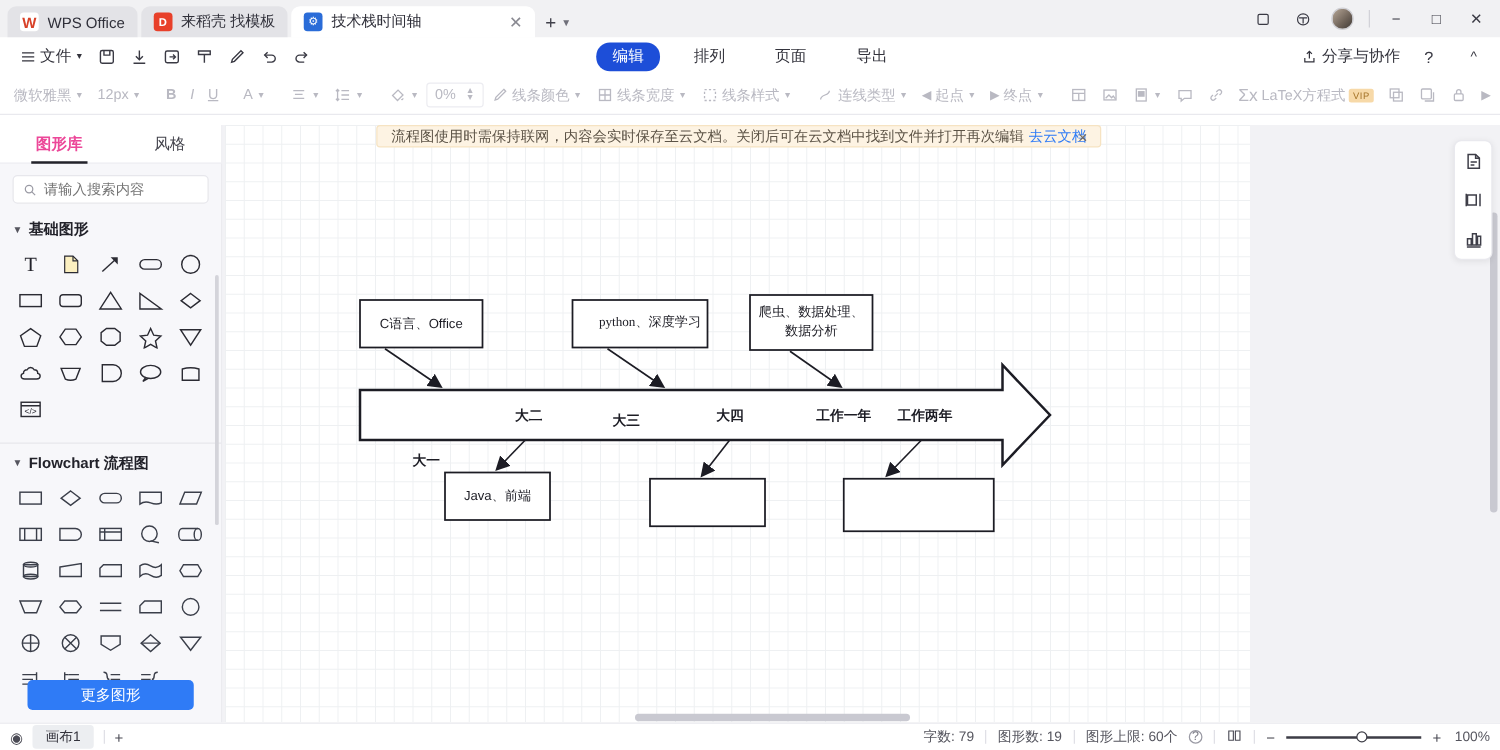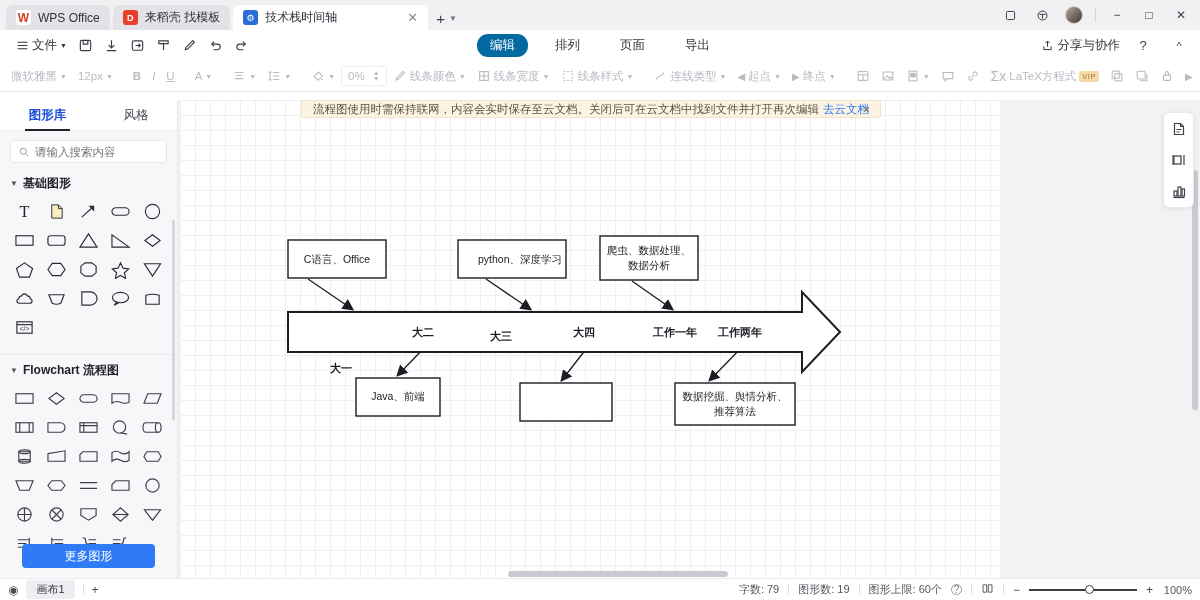--- a/index.html
+++ b/index.html
@@ -50,21 +50,21 @@
   .menu-item { display: flex; align-items: center; gap: 3px; font-size: 12.5px;
     color: #33333c; padding: 3px 6px; border-radius: 4px; }
   .menu-ico { width: 26px; height: 22px; display: flex; align-items: center;
     justify-content: center; color: #3a3a44; }
   .menu-ico svg { width: 15px; height: 15px; }
   .center-tabs { position: absolute; left: 0; right: 0; top: 0; height: 31px;
     display: flex; align-items: center; justify-content: center; gap: 14px;
     pointer-events: none; }
   .ctab { font-size: 12.5px; color: #33333c; padding: 3px 13px; border-radius: 11px;
     pointer-events: auto; }
-  .ctab.sel { background: #0369a1; color: #fff; }
+  .ctab.sel { background: #1d4ed8; color: #fff; }
   .right-menu { position: absolute; right: 8px; top: 0; height: 31px;
     display: flex; align-items: center; gap: 10px; }
   .share { display: flex; align-items: center; gap: 4px; font-size: 12.5px; color: #33333c; }
 
   
   .fmtbar { height: 31px; background: #fff; border-bottom: 1px solid #e9e9ee;
     display: flex; align-items: center; padding: 0 6px; gap: 1px;
     color: #b9b9c2; font-size: 11.5px; white-space: nowrap; overflow: hidden; }
   .fb { display: flex; align-items: center; gap: 3px; padding: 3px 5px; border-radius: 3px; }
   .fb .car { font-size: 7px; }
@@ -74,21 +74,21 @@
     display: flex; align-items: center; gap: 8px; height: 20px; }
   .vip { background: #f7d9a8; color: #a5742a; font-size: 7.5px; border-radius: 2px;
     padding: 1px 3px; letter-spacing: .5px; }
 
   
   .leftpanel { position: absolute; left: 0; top: 100px; width: 178px; bottom: 22px;
     background: #f7f7fa; border-right: 1px solid #e7e7ec; }
   .lp-tabs { display: flex; height: 31px; align-items: center;
     justify-content: space-around; border-bottom: 1px solid #ececf1; background: #fff;}
   .lp-tab { font-size: 12.5px; color: #44444d; position: relative; padding: 6px 4px; }
-  .lp-tab.sel { color: #1d4ed8; font-weight: bold; }
+  .lp-tab.sel { color: #ec4899; font-weight: bold; }
   .lp-tab.sel:after { content: ''; position: absolute; left: 0; right: 0; bottom: -1px;
     height: 2px; background: #22222a; }
   .lp-search { margin: 9px 10px 5px; height: 23px; background: #fff;
     border: 1px solid #e7e7ec; border-radius: 4px; display: flex; align-items: center;
     gap: 5px; padding: 0 7px; }
   .lp-search input { border: 0; outline: 0; font-size: 11.5px; color: #9a9aa4;
     background: transparent; width: 120px; font-family: inherit; }
   .grp-head { display: flex; align-items: center; gap: 5px; padding: 7px 10px 3px;
     font-size: 12px; color: #22222a; font-weight: bold; }
   .grp-head .tri { font-size: 8px; color: #55555e; }
@@ -754,34 +754,30 @@
         <path d="M565 244 L530 280" stroke="#1c1c24" stroke-width="1.3" fill="none" marker-end="url(#ah)"></path>
 
         <path d="M108 212 L622 212 L622 192 L660 232 L622 272 L622 252 L108 252 Z" fill="#fff" stroke="#1c1c24" stroke-width="2"></path>
       </svg>
 
       <div style="position:absolute;left:0;top:0;width:820px;height:478px;pointer-events:none;font-size:10.5px;color:#1c1c24;">
 
         <div style="position:absolute;left:108px;top:140px;width:98px;height:38px;display:flex;align-items:center;justify-content:center;text-align:center;line-height:1.35;">
           <span>C语言、Office</span>
         </div>
-        <div style="position:absolute;left:278px;top:140px;width:124px;height:38px;display:flex;align-items:center;justify-content:center;text-align:center;line-height:1.35;">
+        <div style="position:absolute;left:278px;top:140px;width:124px;height:38px;display:flex;align-items:center;justify-content:center;text-align:center;line-height:1.35;font-family:Liberation Serif, serif;">
           <span>python、深度学习</span>
         </div>
         <div style="position:absolute;left:420px;top:136px;width:98px;height:44px;display:flex;flex-direction:column;align-items:center;justify-content:center;text-align:center;line-height:1.4;">
           <span>爬虫、数据处理、</span>
           <span>数据分析</span>
         </div>
 
         <div style="position:absolute;left:176px;top:278px;width:84px;height:38px;display:flex;align-items:center;justify-content:center;text-align:center;">
           <span>Java、前端</span>
-        </div>
-        <div style="position:absolute;left:495px;top:283px;width:120px;height:42px;display:flex;flex-direction:column;align-items:center;justify-content:center;text-align:center;line-height:1.4;">
-          <span>数据挖掘、舆情分析、</span>
-          <span>推荐算法</span>
         </div>
 
         <div style="position:absolute;left:150px;top:225px;font-weight:bold;font-size:11px;margin-top:36px;"><span>大一</span></div>
         <div style="position:absolute;left:232px;top:225px;font-weight:bold;font-size:11px;"><span>大二</span></div>
         <div style="position:absolute;left:310px;top:229px;font-weight:bold;font-size:11px;"><span>大三</span></div>
         <div style="position:absolute;left:393px;top:225px;font-weight:bold;font-size:11px;"><span>大四</span></div>
         <div style="position:absolute;left:455px;top:225px;font-weight:bold;font-size:11px;margin-left:18px;"><span>工作一年</span></div>
         <div style="position:absolute;left:538px;top:225px;font-weight:bold;font-size:11px;"><span>工作两年</span></div>
       </div>
 

